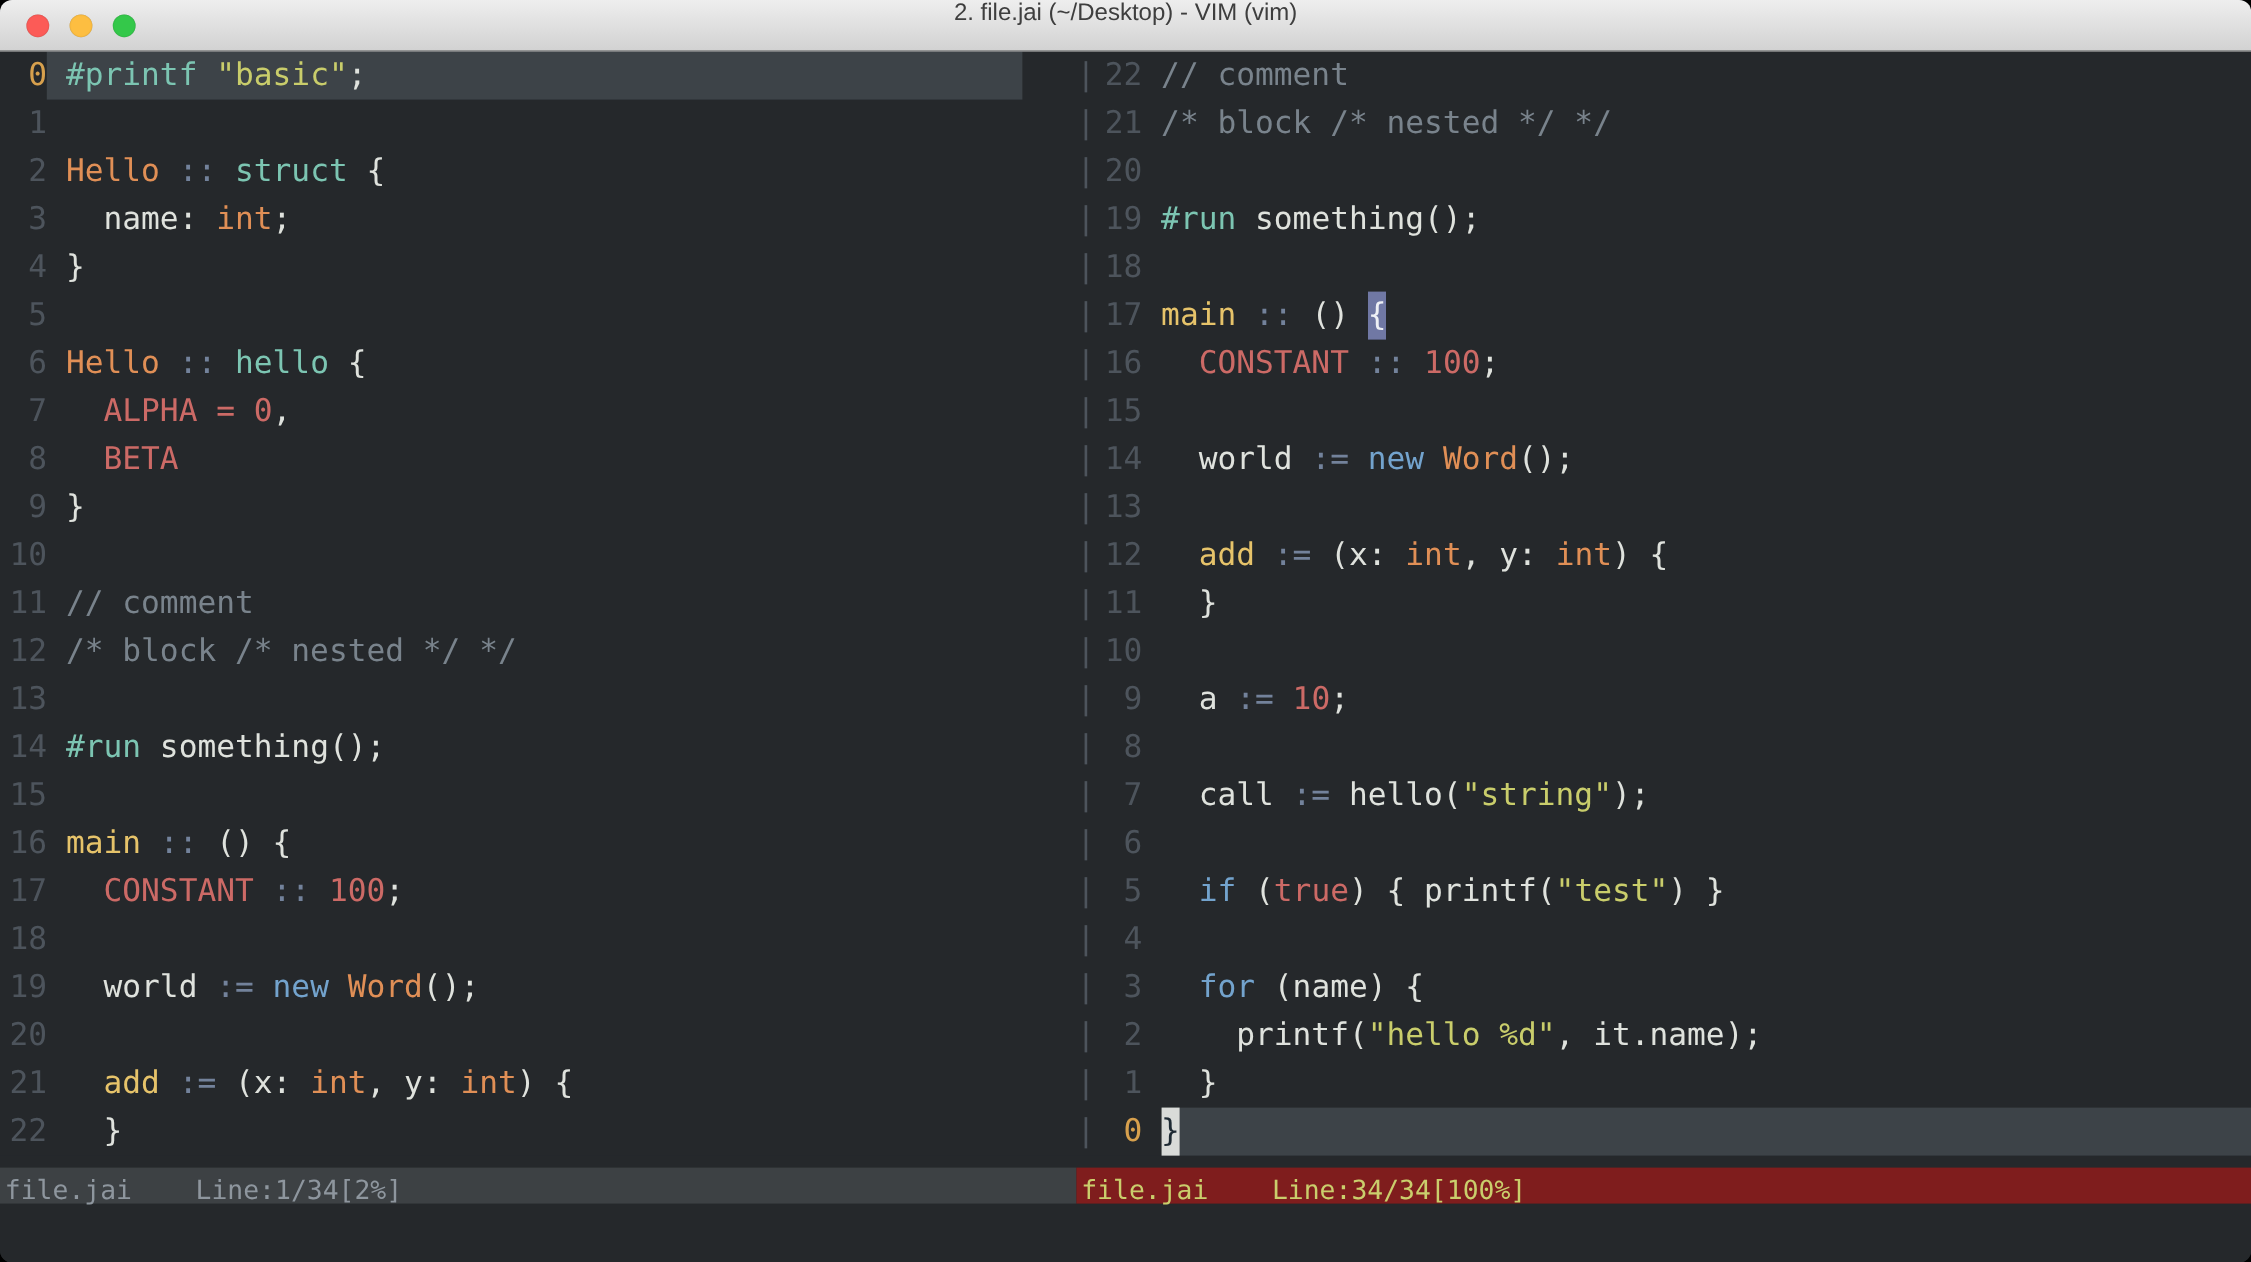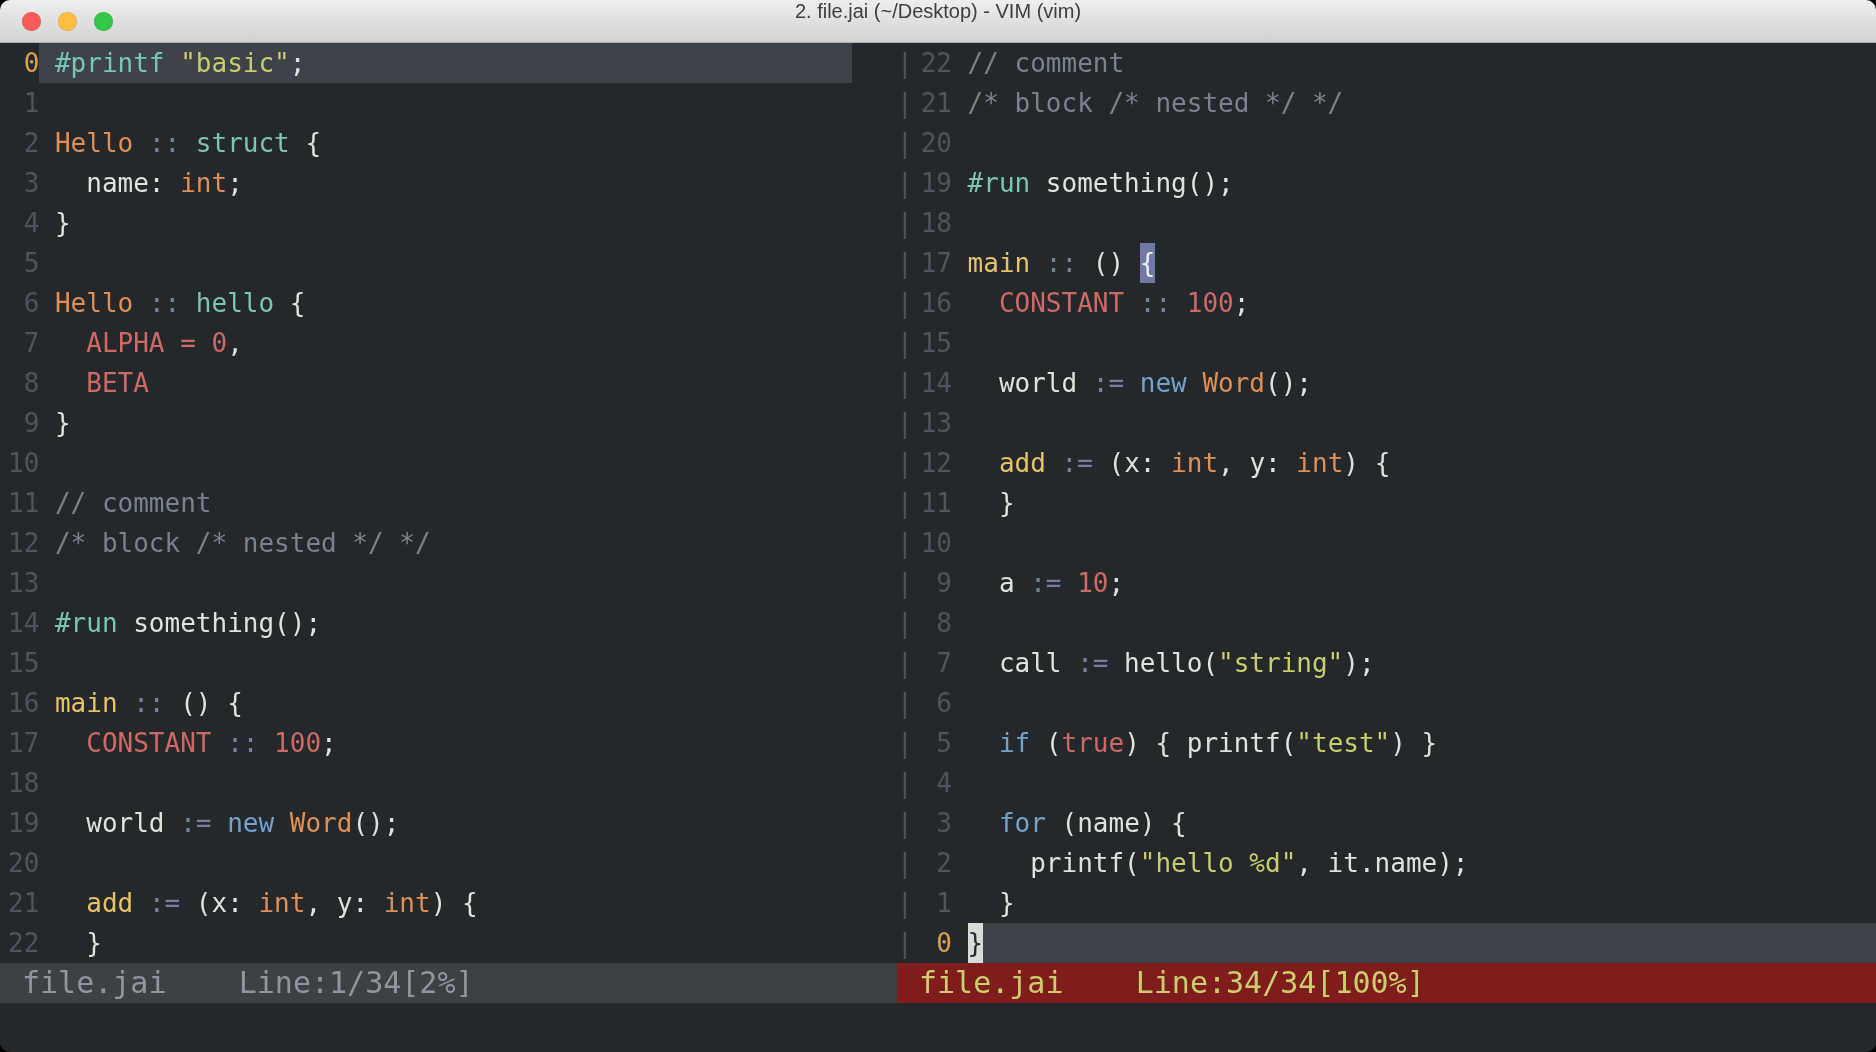--- a/index.html
+++ b/index.html
@@ -41,21 +41,21 @@
   .y{color:#e6c36a;}
   .r{color:#cc6a66;}
   .b{color:#73a3cd;}
   .s{color:#c9cd6b;}
   .c{color:#79838c;}
   .p{color:#73829b;}
   .mp{display:inline-block;background:#7078a4;color:#eef0f5;}
   .curblk{display:inline-block;background:#d9dbd8;color:#1e2a33;}
   
   .statusrow{display:flex;height:40px;}
-  .status{box-sizing:border-box;font-size:30px;line-height:40px;white-space:pre;padding-left:22px;}
+  .status{box-sizing:border-box;font-size:22px;line-height:40px;white-space:pre;padding-left:4px;margin-top:10px;}
   .status-left{width:897px;background:#3d4144;color:#8e969e;}
   .status-right{flex:1;background:#7f1d1d;color:#cace6c;}
   .cmdline{height:50px;background:#25282b;}
 </style>
 </head>
 <body>
 
 <div class="window">
 
   <div class="titlebar">

